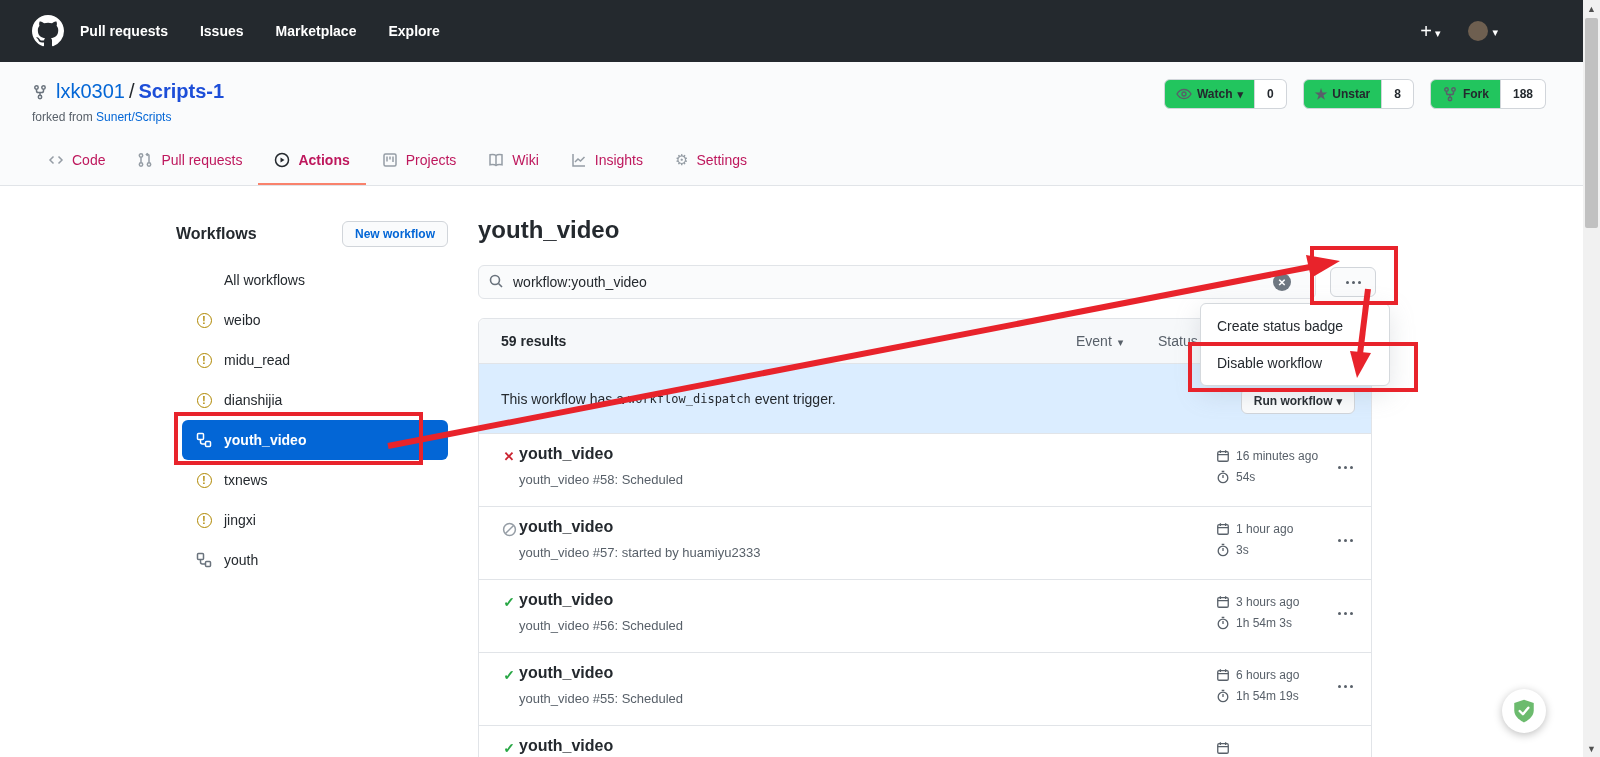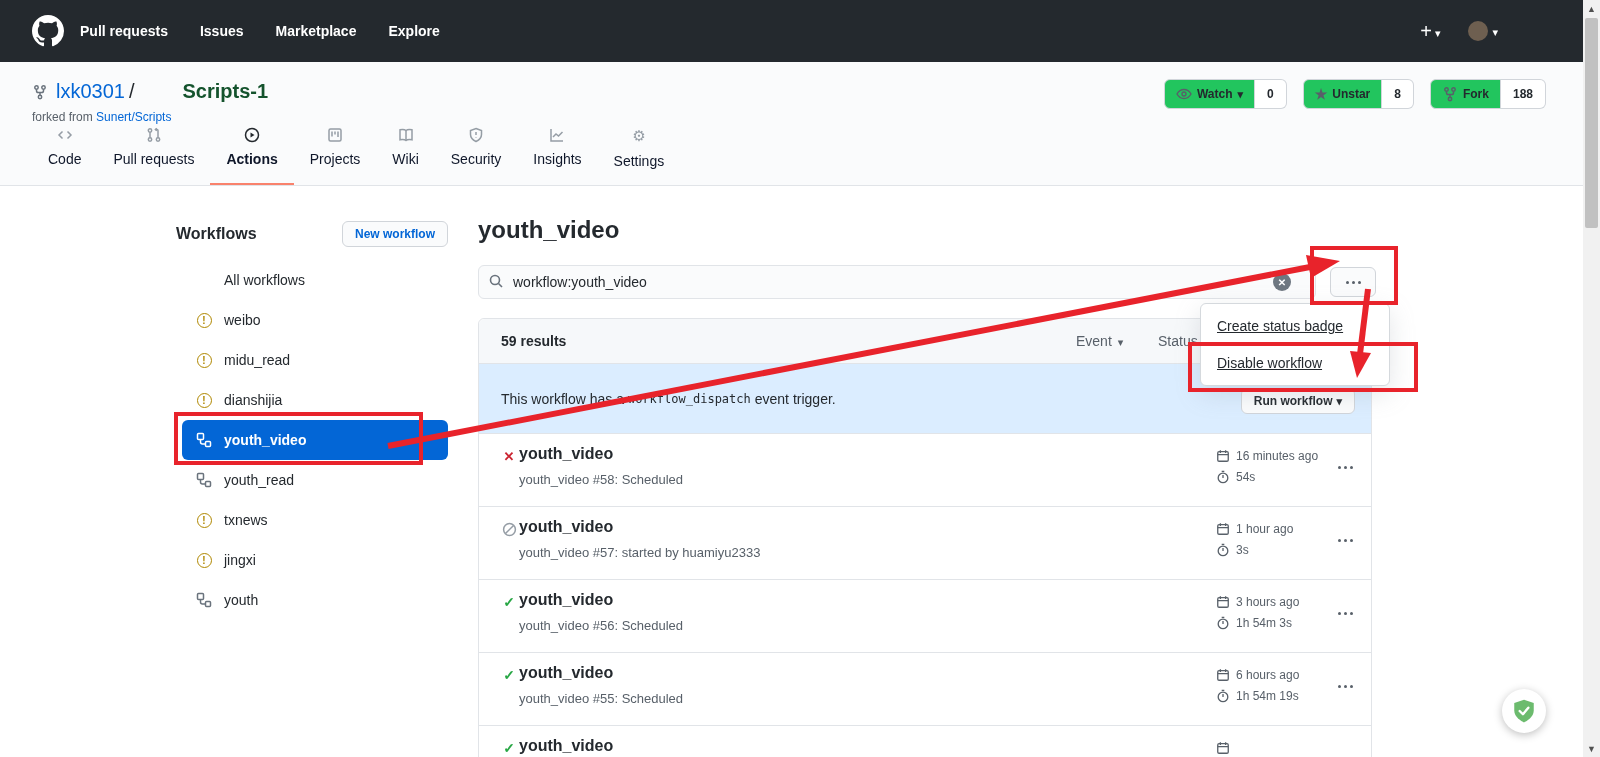--- a/index.html
+++ b/index.html
@@ -28,36 +28,36 @@
   .avatar { width:20px; height:20px; border-radius:50%; background:#6e5f50; }
 
   
   .page-head { position:absolute; left:0; top:62px; width:1600px; height:124px;
     background:#fafbfc; border-bottom:1px solid #e1e4e8; }
   .repo-title-row { position:absolute; left:32px; top:18px; display:flex; align-items:center; gap:8px; }
   .repo-title-row svg { color:#6a737d; }
   .repo-title { font-size:20px; color:#0366d6; }
   .repo-title .owner { font-weight:400; color:#0366d6; text-decoration:none; }
   .repo-title .sep { color:#24292e; padding:0 4px; font-weight:400; }
-  .repo-title .name { font-weight:600; color:#14532d; text-decoration:none;margin-left:44px; }
+  .repo-title .name { font-weight:600; color:#1d4ed8; text-decoration:none; }
   .forked-note { position:absolute; left:32px; top:48px; font-size:12px; color:#586069; }
   .forked-note a { color:#0366d6; text-decoration:none; }
 
   .social-btns { position:absolute; right:54px; top:17px; display:flex; gap:16px; }
   .btn-group { display:flex; font-size:12px; font-weight:600; }
   .btn-social { display:flex; align-items:center; gap:5px; background:#22c55e; border:1px solid #d1d5da;
     border-radius:6px 0 0 6px; padding:4px 11px; color:#24292e; cursor:pointer; height:30px; }
   .btn-social svg, .btn-social .star { color:#586069; }
   .star::after { content:"★"; font-size:14px; }
   .btn-count { display:flex; align-items:center; background:#fff; border:1px solid #d1d5da; border-left:none;
     border-radius:0 6px 6px 0; padding:4px 12px; color:#24292e; cursor:pointer; height:30px; }
 
   .repo-tabs { position:absolute; left:32px; bottom:0; display:flex; }
-  .repo-tab { display:flex; align-items:center; gap:8px; padding:14px 16px; font-size:14px; color:#0f172a;
-    cursor:pointer; border-bottom:2px solid transparent; white-space:nowrap;flex-direction:column; }
+  .repo-tab { display:flex; align-items:center; gap:8px; padding:14px 16px; font-size:14px; color:#be185d;
+    cursor:pointer; border-bottom:2px solid transparent; white-space:nowrap; }
   .repo-tab svg { color:#959da5; }
   .repo-tab.active { font-weight:600; border-bottom:2px solid #f9826c; }
   .repo-tab.active svg { color:#24292e; }
   .gear::after { content:"⚙"; font-size:15px; color:#959da5; }
 
   
   .sidebar { position:absolute; left:176px; top:216px; width:272px; }
   .sidebar-head { display:flex; align-items:center; justify-content:space-between; height:36px; }
   .sidebar-title { font-size:16px; font-weight:700; }
   .btn-new-workflow { background:#fafbfc; border:1px solid #d1d5da; border-radius:6px; color:#0366d6;
@@ -114,21 +114,21 @@
     cursor:pointer; }
   .run-desc { position:absolute; left:40px; top:38px; font-size:13px; color:#586069; }
   .run-meta { position:absolute; left:737px; top:11px; font-size:12px; color:#586069; }
   .run-meta .mrow { display:flex; align-items:center; gap:6px; height:21px; }
   .run-meta svg { color:#586069; }
   .row-kebab { position:absolute; left:855px; top:26px; display:flex; gap:3px; padding:6px 4px; cursor:pointer; }
 
   
   .dropdown { position:absolute; left:1200px; top:303px; width:190px; background:#fff;
     border:1px solid #d5d9dd; border-radius:6px; box-shadow:0 8px 24px rgba(149,157,165,0.25);
-    z-index:40; padding:4px 0;text-decoration:underline; }
+    z-index:40; padding:4px 0; }
   .dropdown-item { padding:10px 16px; font-size:14px; color:#24292e; cursor:pointer; }
   .dropdown-item + .dropdown-item { border-top:1px solid #e1e4e8; }
 
   
   .annot-overlay { position:absolute; left:0; top:0; width:1600px; height:757px; z-index:50;
     pointer-events:none; }
 
   
   .shield-badge { position:absolute; left:1502px; top:689px; width:44px; height:44px; border-radius:50%;
     background:#fff; box-shadow:0 2px 8px rgba(0,0,0,0.25); display:flex; align-items:center;
@@ -253,27 +253,20 @@
     </div>
     <div class="repo-tab">
       <svg width="16" height="16" viewBox="0 0 16 16" fill="none" stroke="currentColor" stroke-width="1.5">
           <path d="M8 3.5C6.5 2.3 4.5 2.3 2 2.8v10c2.5-.5 4.5-.5 6 .7 1.5-1.2 3.5-1.2 6-.7v-10c-2.5-.5-4.5-.5-6 .7z"></path>
           <path d="M8 3.5v10"></path>
         </svg>
       <span>Wiki</span>
     </div>
     <div class="repo-tab">
       <svg width="16" height="16" viewBox="0 0 16 16" fill="none" stroke="currentColor" stroke-width="1.5">
-          <path d="M8 1.5 13.5 3.5v4c0 3.5-3 5.8-5.5 7-2.5-1.2-5.5-3.5-5.5-7v-4z"></path>
-          <path d="M8 5v3M8 10.5v.5"></path>
-        </svg>
-      <span>Security</span>
-    </div>
-    <div class="repo-tab">
-      <svg width="16" height="16" viewBox="0 0 16 16" fill="none" stroke="currentColor" stroke-width="1.5">
           <path d="M2 2v12h12"></path>
           <path d="M4 10l3-3 2.5 2L13.5 5"></path>
         </svg>
       <span>Insights</span>
     </div>
     <div class="repo-tab">
       <span class="gear"></span>
       <span>Settings</span>
     </div>
   </div>
@@ -309,30 +302,20 @@
     </div>
     <div class="wf-item selected">
       <span class="wf-ind">
           <svg width="16" height="16" viewBox="0 0 16 16" fill="none" stroke="currentColor" stroke-width="1.5" class="wf-glyph">
             <rect x="1.5" y="1.5" width="6" height="6" rx="1"></rect>
             <rect x="9.5" y="9.5" width="5" height="5" rx="1"></rect>
             <path d="M4.5 7.5v2.5c0 1 .6 2 2 2h3"></path>
           </svg>
         </span>
       <span>youth_video</span>
-    </div>
-    <div class="wf-item">
-      <span class="wf-ind">
-          <svg width="16" height="16" viewBox="0 0 16 16" fill="none" stroke="currentColor" stroke-width="1.5" class="wf-glyph">
-            <rect x="1.5" y="1.5" width="6" height="6" rx="1"></rect>
-            <rect x="9.5" y="9.5" width="5" height="5" rx="1"></rect>
-            <path d="M4.5 7.5v2.5c0 1 .6 2 2 2h3"></path>
-          </svg>
-        </span>
-      <span>youth_read</span>
     </div>
     <div class="wf-item">
       <span class="wf-ind">
           <span class="warn-icon">!</span>
         </span>
       <span>txnews</span>
     </div>
     <div class="wf-item">
       <span class="wf-ind">
           <span class="warn-icon">!</span>

